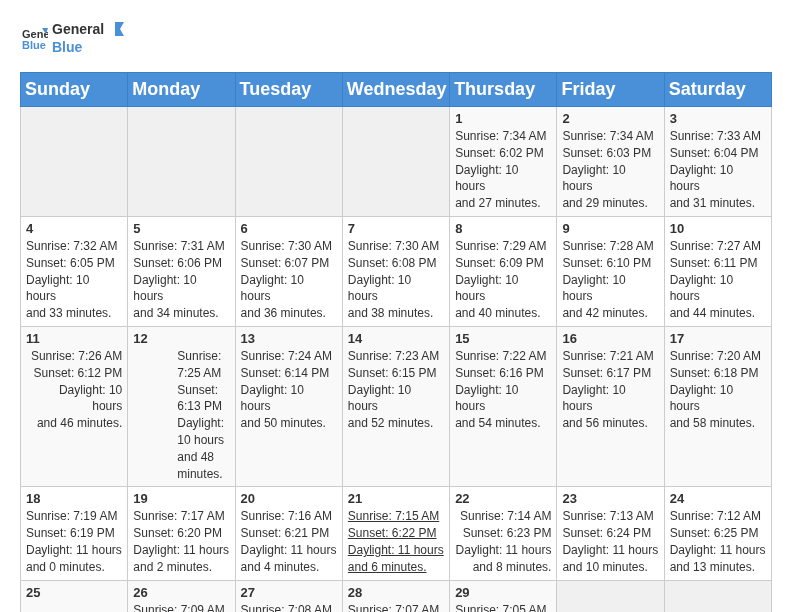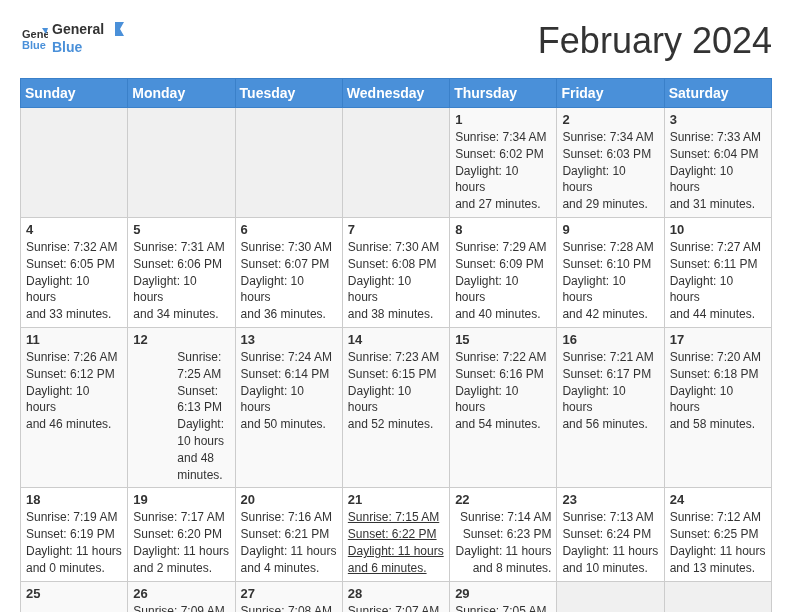--- a/index.html
+++ b/index.html
@@ -38,21 +38,21 @@
       color: #555;
     }
     table {
       width: 100%;
       border-collapse: collapse;
       table-layout: fixed;
     }
     thead tr th {
       background-color: #4a90d9;
       color: #fff;
-      font-size: 14px;
+      font-size: 18px;
       font-weight: bold;
       padding: 6px 4px;
       text-align: left;
       border: 1px solid #3a80c9;
     }
     tbody tr td {
       border: 1px solid #ccc;
       vertical-align: top;
       padding: 4px 5px;
       font-size: 10px;
@@ -95,21 +95,20 @@
         <svg width="18" height="18" viewBox="0 0 18 18">
           <polygon points="9,2 18,2 14,9 18,16 9,16" fill="#4a90d9"></polygon>
         </svg>
       </div>
       <div>
         <span style="font-size:14px; font-weight:bold; color:#4a90d9;">Blue</span>
       </div>
     </div>
   </div>
   <div class="title-area">
-    <div class="month-title">February 2024</div>
   </div>
 </div>
 
 <table>
   <thead>
     <tr>
     <th>Sunday</th>
         <th>Monday</th>
         <th>Tuesday</th>
         <th>Wednesday</th>
@@ -193,21 +192,21 @@
           <span class="day-number">10</span>
           <div class="day-info" style="white-space: pre-line;">Sunrise: 7:27 AM
 Sunset: 6:11 PM
 Daylight: 10 hours
 and 44 minutes.</div>
         </td>
       </tr>
       <tr>
         <td>
           <span class="day-number">11</span>
-          <div class="day-info" style="white-space: pre-line;">Sunrise: 7:26 AM
+          <div class="day-info" style="white-space: pre-line; text-align: right;">Sunrise: 7:26 AM
 Sunset: 6:12 PM
 Daylight: 10 hours
 and 46 minutes.</div>
         </td>
         <td>
           <span class="day-number">12</span>
           <div class="day-info" style="white-space: pre-line; margin-left: 44px;">Sunrise: 7:25 AM
 Sunset: 6:13 PM
 Daylight: 10 hours
 and 48 minutes.</div>

